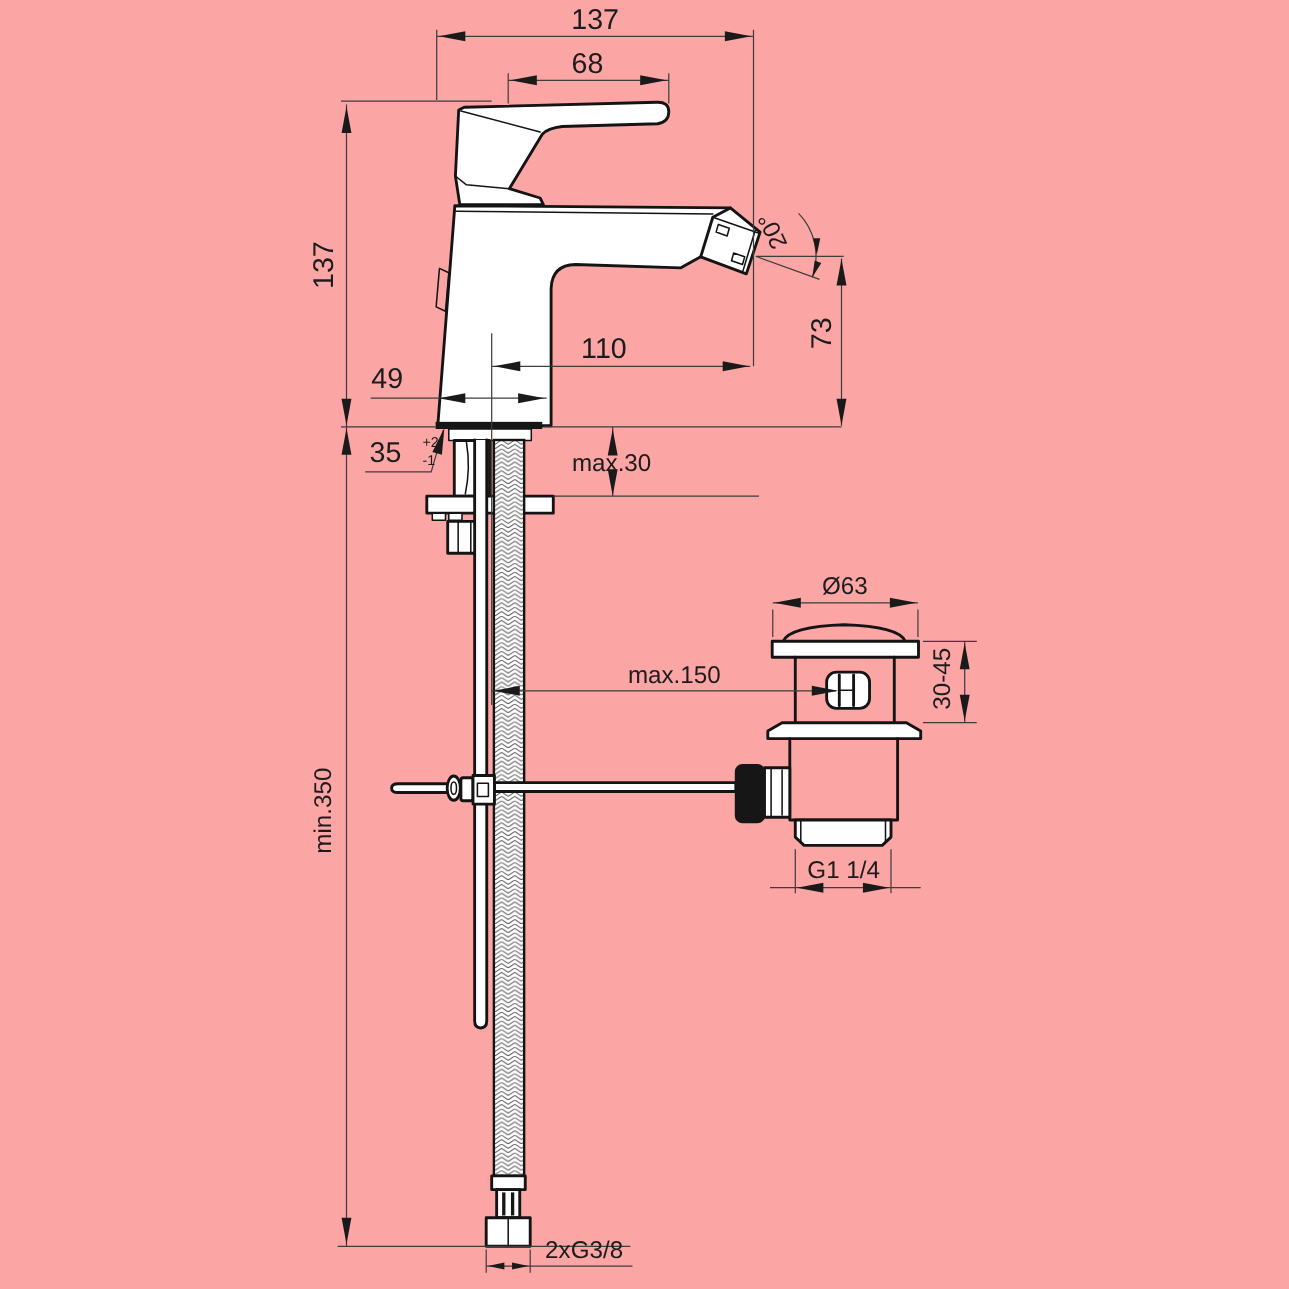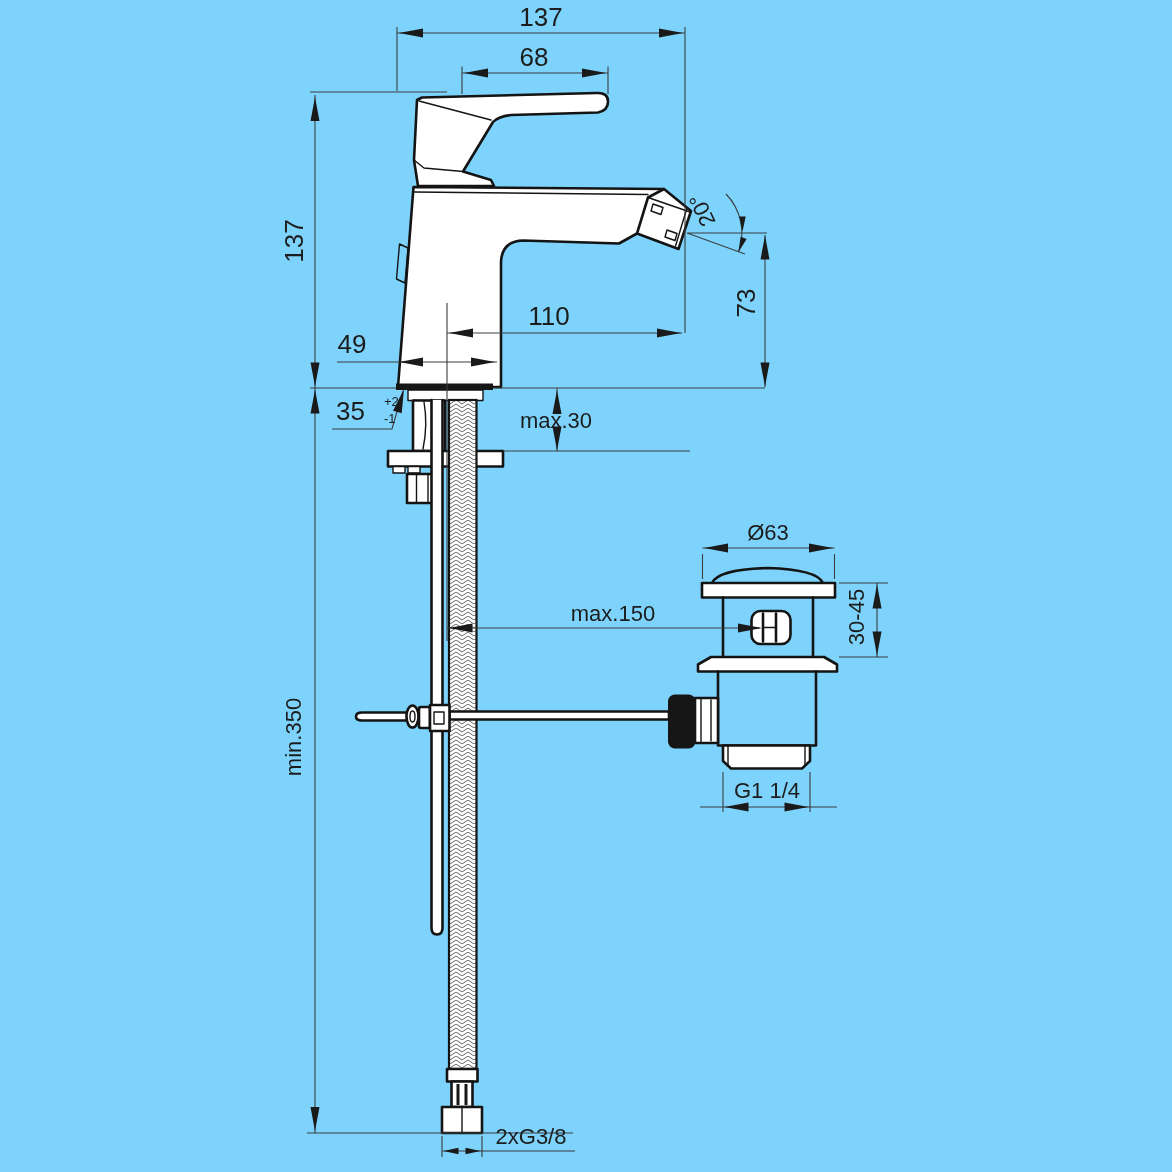--- a/index.html
+++ b/index.html
@@ -1,16 +1,16 @@
 <!DOCTYPE html>
 <html><head>
 <meta charset="utf-8">
 <style>
   html,body{margin:0;padding:0;background:#ffffff;}
-  .canvas{width:1172px;height:1172px;position:relative;background:#7dd3fc;overflow:hidden;}
+  .canvas{width:1172px;height:1172px;position:relative;background:#fca5a5;overflow:hidden;}
   svg{display:block;}
   .obj{fill:none;stroke:#141414;stroke-width:2.6;stroke-linejoin:round;stroke-linecap:round;}
   .objf{fill:#ffffff;stroke:#141414;stroke-width:2.6;stroke-linejoin:round;stroke-linecap:round;}
   .thin{stroke-width:1.4;}
   .dk{fill:#161616;stroke:none;}
   .dim{fill:none;stroke:#3d3d3d;stroke-width:1.1;}
   .arr{fill:#1a1a1a;stroke:none;}
   text{font-family:"Liberation Sans","DejaVu Sans",sans-serif;fill:#1c1c1c;}
   .t-main{font-size:26px;}
   .t-ann{font-size:22px;}

